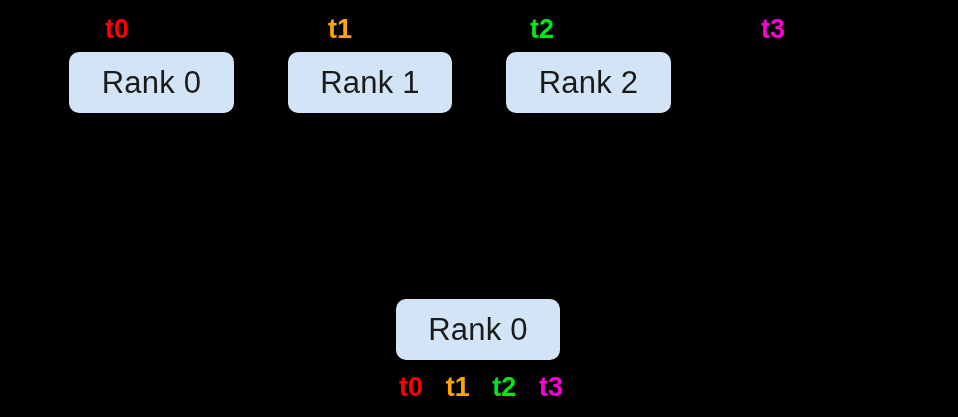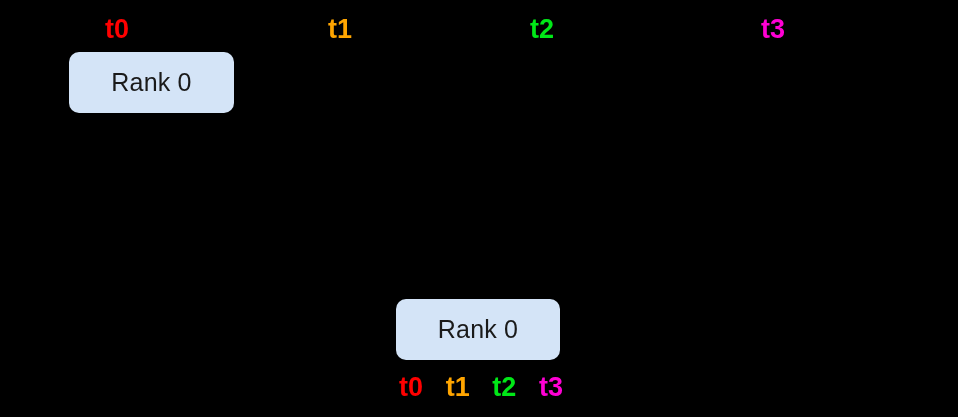--- a/index.html
+++ b/index.html
@@ -18,21 +18,21 @@
     border-radius: 17px;
   }
   .rank-box {
     position: absolute;
     background: #d4e4f7;
     border-radius: 10px;
     display: flex;
     align-items: center;
     justify-content: center;
     color: #1a1a1a;
-    font-size: 25px;
+    font-size: 31px;
     font-family: "Liberation Sans", sans-serif;
     letter-spacing: 0.2px;
     box-sizing: border-box;
   }
   .tick-label {
     position: absolute;
     font-size: 27px;
     font-weight: bold;
     font-family: "Liberation Sans", sans-serif;
     line-height: 1;
@@ -61,21 +61,27 @@
   <span class="tick-label" style="left:328px; top:16px; color:#ffa500;">t1</span>
 
   <span class="tick-label" style="left:530px; top:16px; color:#00e817;">t2</span>
 
   <span class="tick-label" style="left:761px; top:16px; color:#ff00d4;">t3</span>
 
   <div class="rank-box" style="left:69px; top:52px; width:165px; height:61px;">
     <span>Rank 0</span>
   </div>
 
+  <div class="rank-box" style="left:288px; top:52px; width:164px; height:61px;">
+    <span>Rank 1</span>
+  </div>
 
+  <div class="rank-box" style="left:506px; top:52px; width:165px; height:61px;">
+    <span>Rank 2</span>
+  </div>
 
 
   <div class="rank-box" style="left:396px; top:299px; width:164px; height:61px;">
     <span>Rank 0</span>
   </div>
 
   <div class="tick-row" style="left:399px; top:374px; width:164px; justify-content:space-between;">
     <span class="tick-item" style="color:#ff0000;">t0</span>
     <span class="tick-item" style="color:#ffa500;">t1</span>
     <span class="tick-item" style="color:#00e817;">t2</span>

